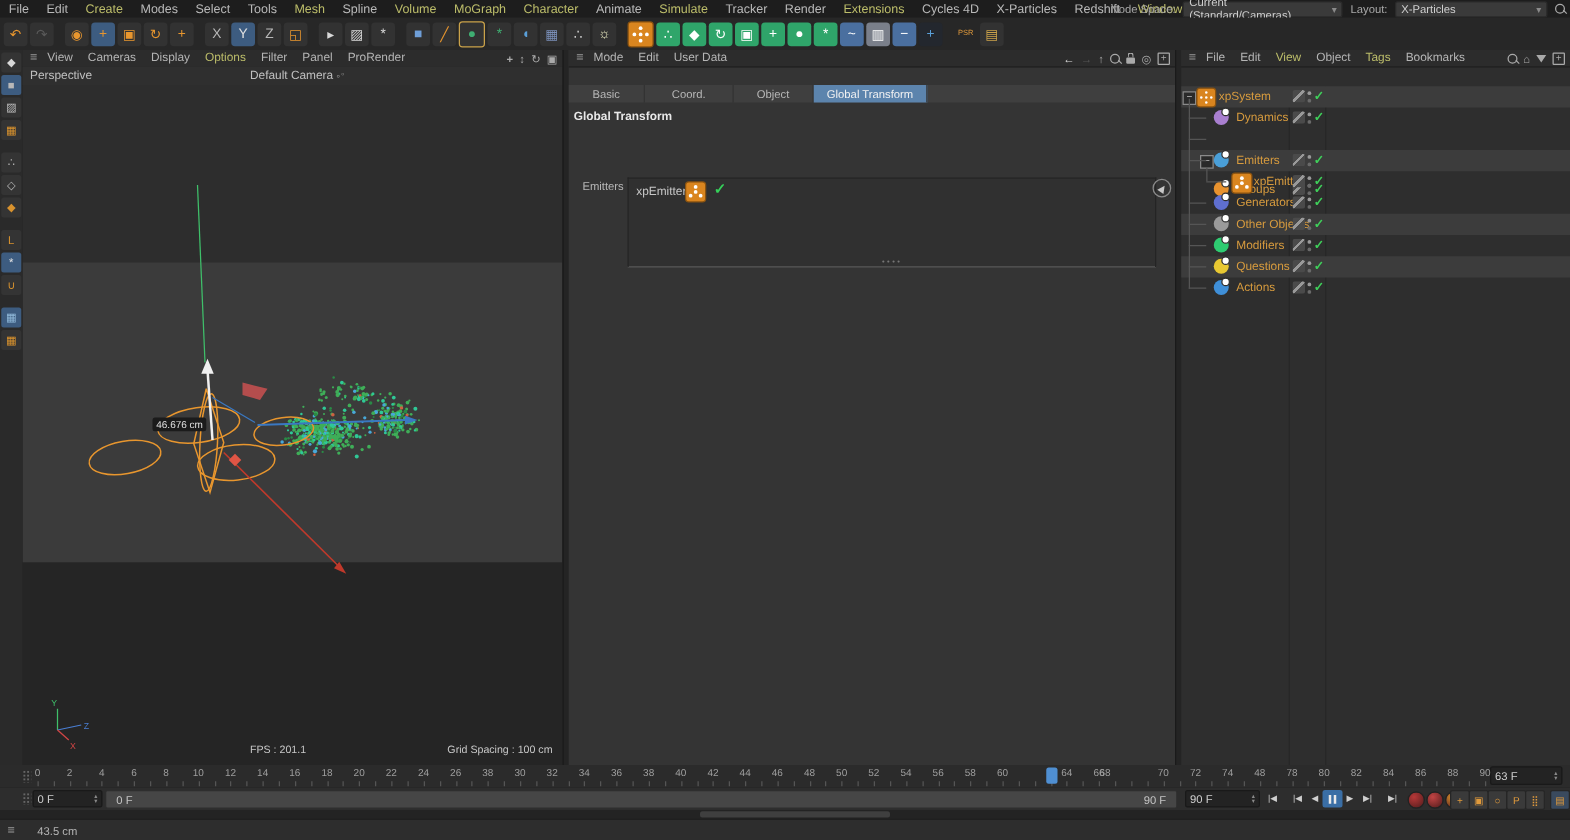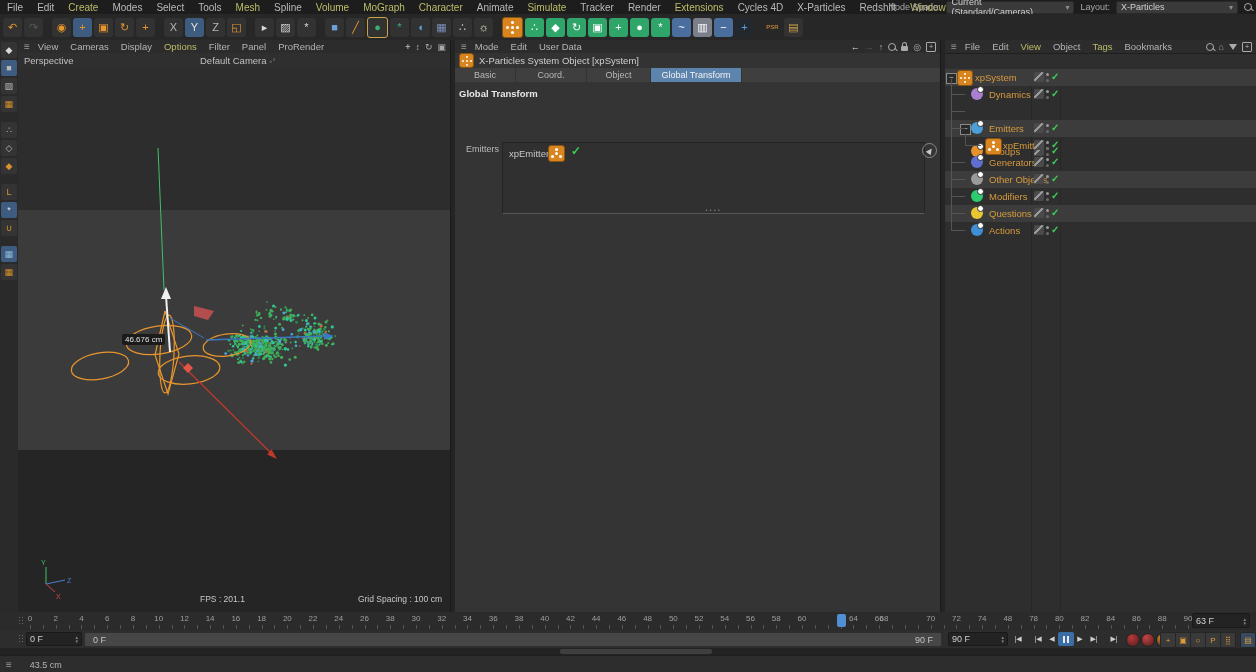--- a/index.html
+++ b/index.html
@@ -983,26 +983,20 @@
       <span class="hdr-icons">
         <span style="color:#ddd;">←</span>
         <span style="color:#555;">→</span>
         <span>↑</span>
         <span class="mi-search"></span>
         <span class="mi-lock"></span>
         <span>◎</span>
         <span class="mi-plusbox">+</span>
       </span>
     </div>
-    <div id="attr-title">
-      <span class="ic-emitter" style="width:13px;height:13px;margin:0 5px 0 4px;">
-          <span class="dot-c" style="width:2px;height:2px;box-shadow:0 -4px 0 #fff,0 4px 0 #fff,-4px 0 0 #fff,4px 0 0 #fff;"></span>
-        </span>
-      <span>X-Particles System Object [xpSystem]</span>
-    </div>
     <div id="attr-tabs">
         <div class="tab" style="width: 60px;">Basic</div>
         <div class="tab" style="width: 70px;">Coord.</div>
         <div class="tab" style="width: 63px;">Object</div>
         <div class="tab sel" style="width: 90px;">Global Transform</div>
       </div>
     <div id="attr-body">
       <div style="position:absolute;left:4px;top:6px;font-size:9.5px;font-weight:bold;color:#e8e8e8;">Global Transform</div>
       <div style="position:absolute;left:0px;top:62px;width:44px;text-align:right;font-size:9px;color:#b8b8b8;">Emitters</div>
       <div id="emit-box">

